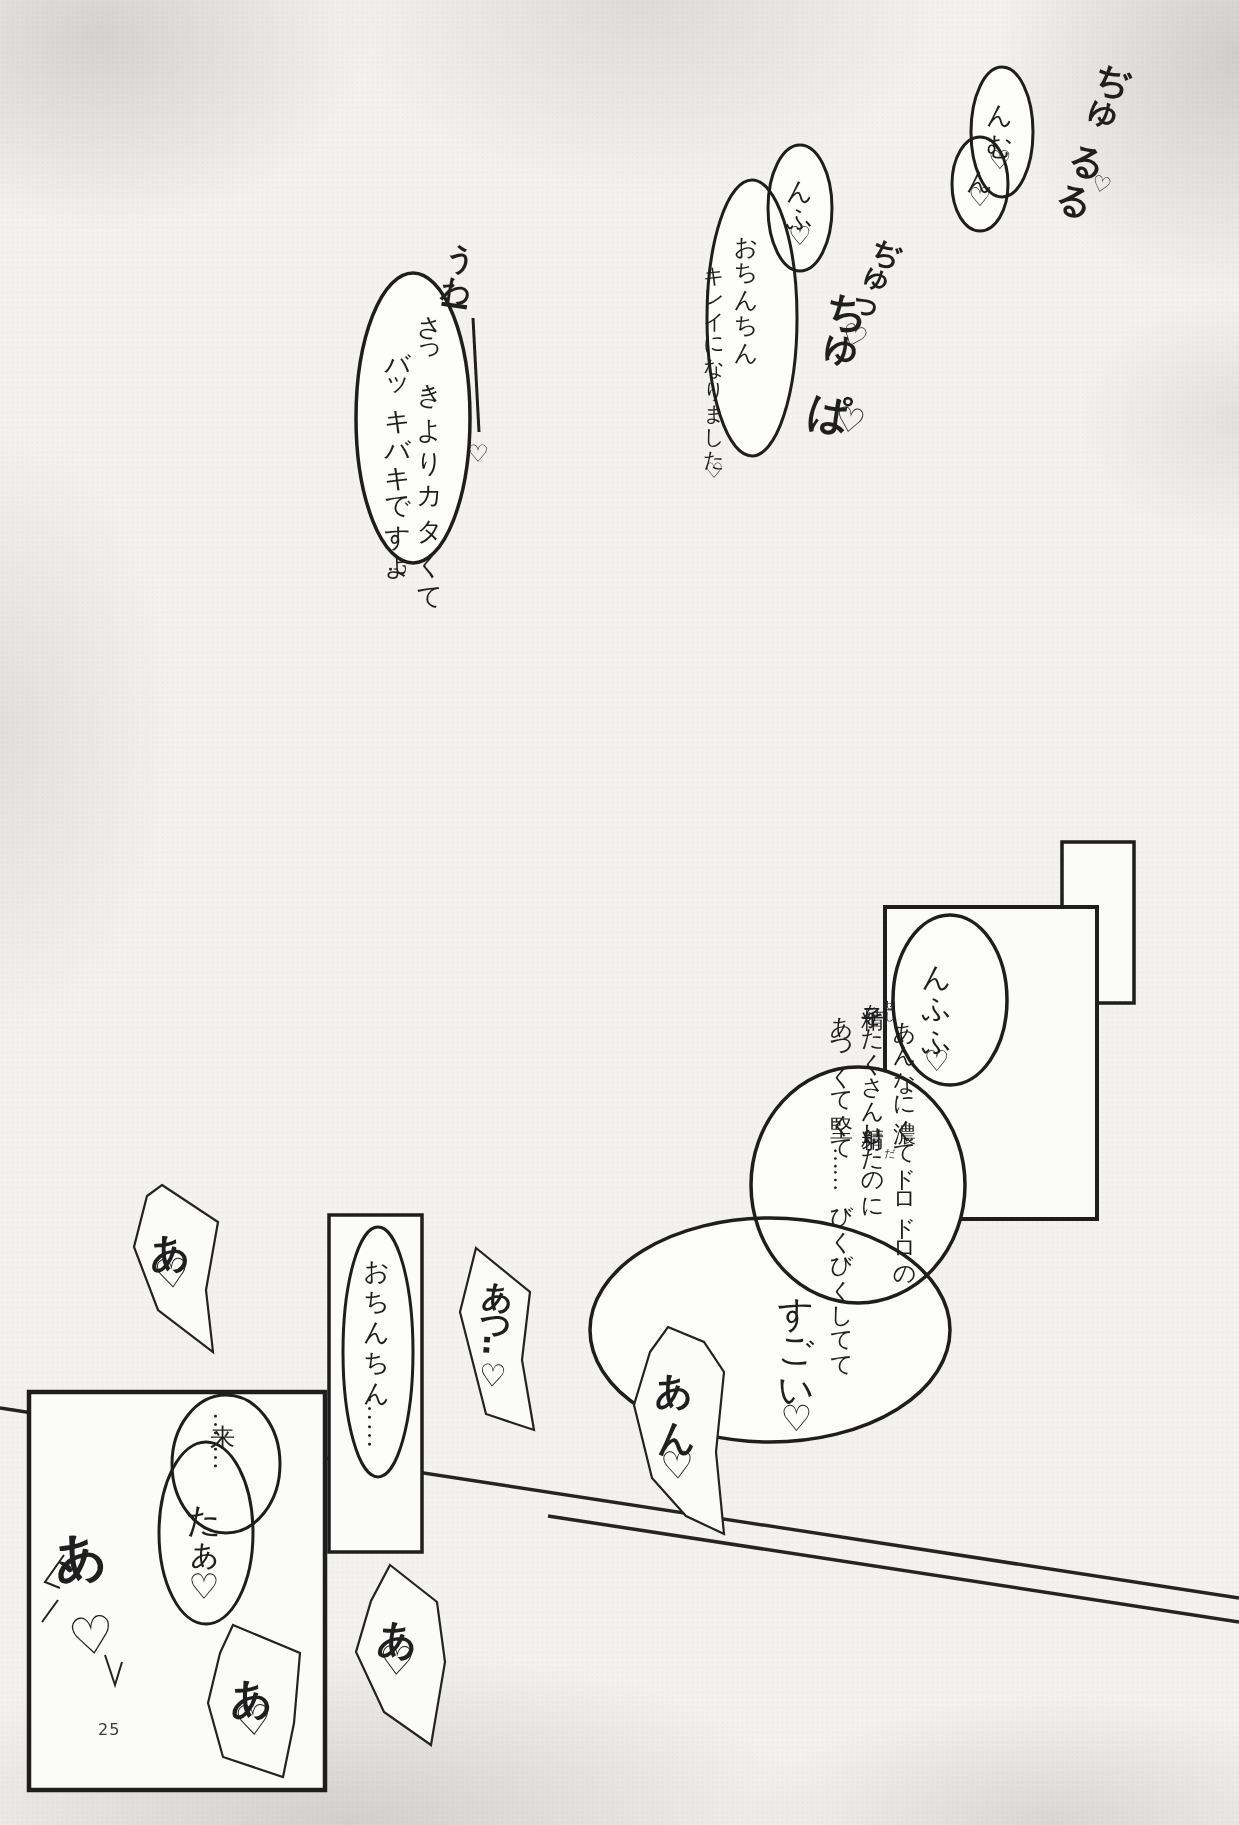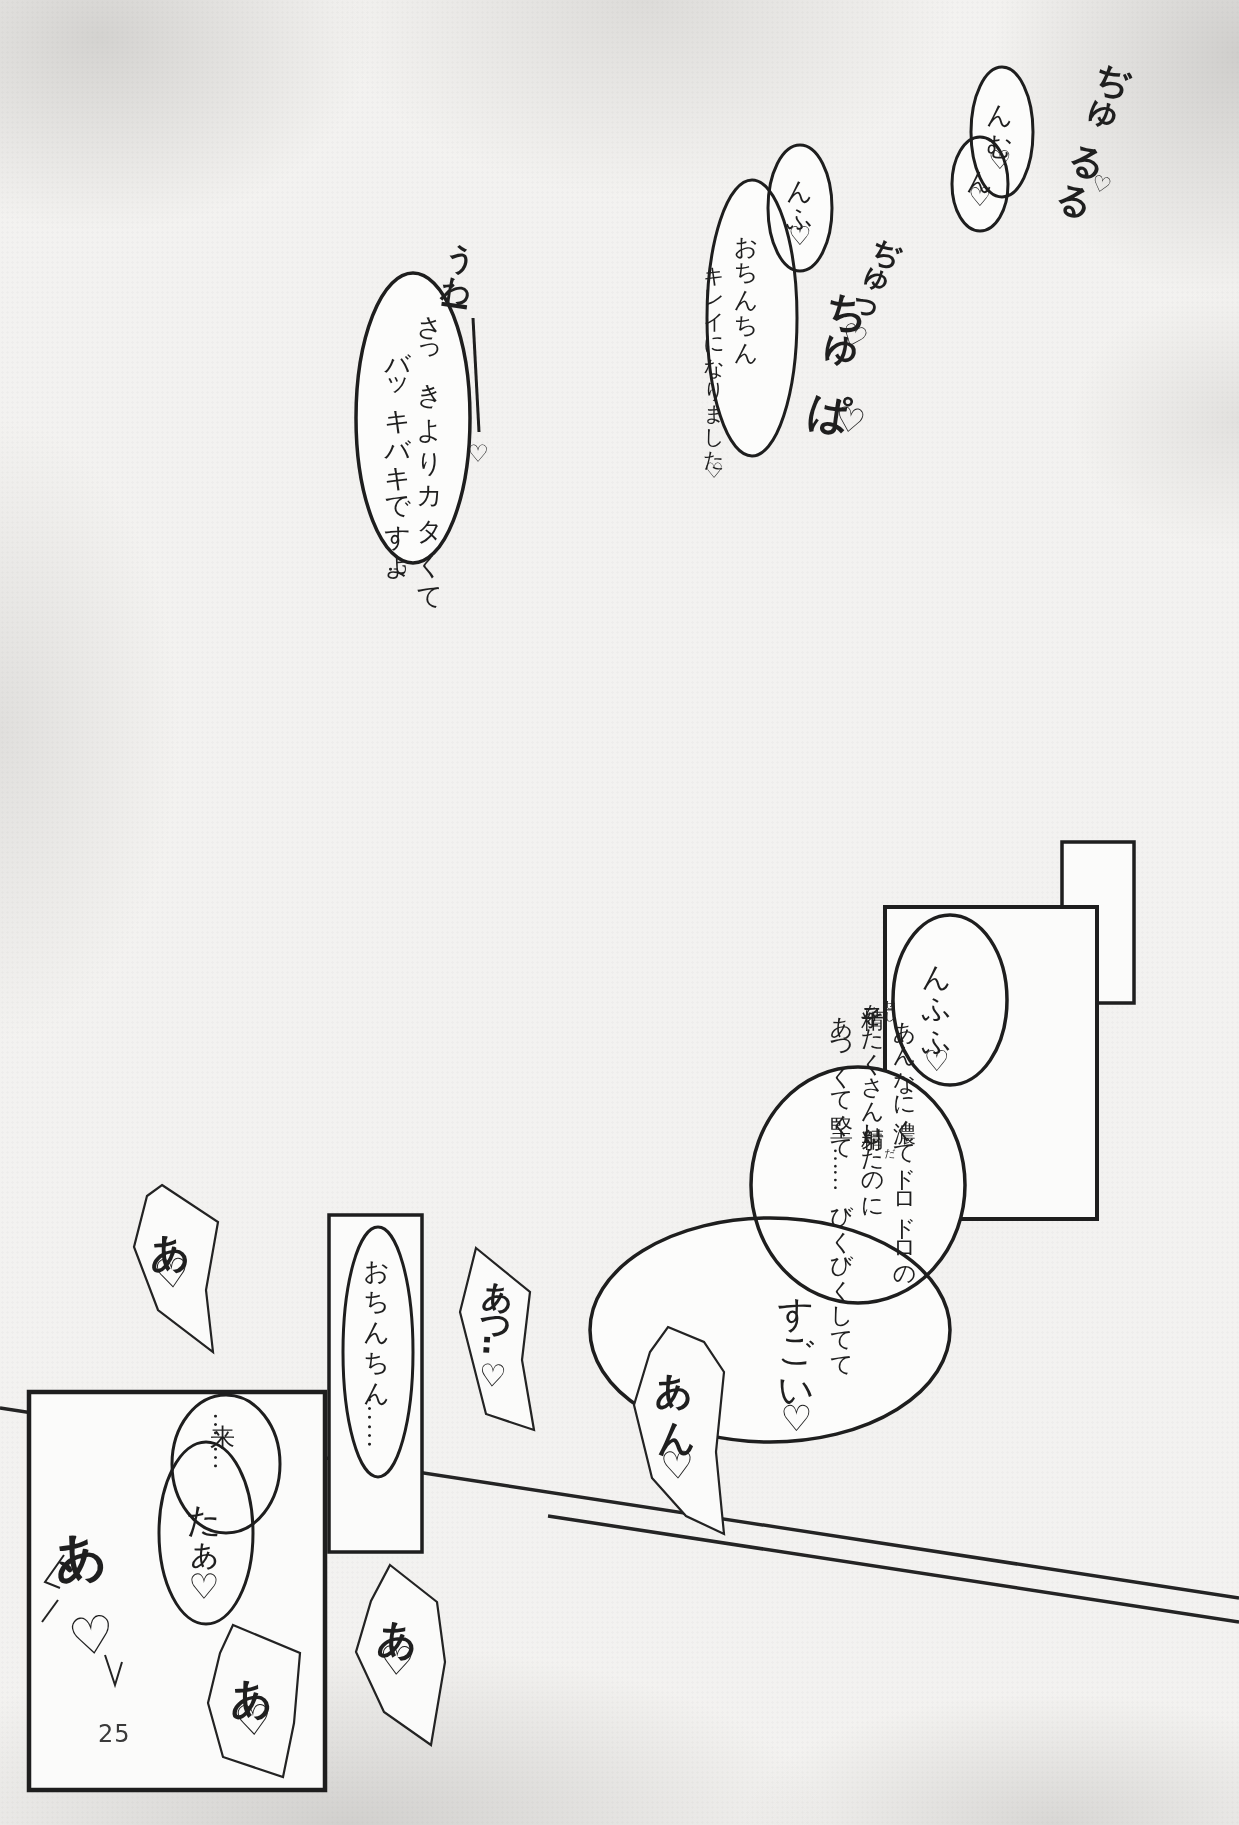--- a/index.html
+++ b/index.html
@@ -29,21 +29,21 @@
   .vtxt{
     position:absolute;z-index:2;
     writing-mode:vertical-rl;text-orientation:mixed;
     line-height:1;white-space:nowrap;color:#1f1f1f;
   }
   .dialog{font-family:"Liberation Serif","DejaVu Serif",serif;}
   .sfx{font-family:"DejaVu Sans","Liberation Sans",sans-serif;font-weight:700;}
   .furi{font-size:11px;letter-spacing:0;}
   #pageno{
     position:absolute;z-index:2;left:98px;top:1720px;
-    font-family:"DejaVu Sans",sans-serif;font-size:24px;color:#3a3a3a;letter-spacing:1px;
+    font-family:"DejaVu Sans",sans-serif;font-size:16px;color:#3a3a3a;letter-spacing:1px;
   }
 </style>
 </head>
 <body>
 
 <div id="page">
 
   <svg class="lines" width="1239" height="1825" viewBox="0 0 1239 1825">
 
     <line x1="0" y1="1408" x2="1239" y2="1598" stroke="#242424" stroke-width="3.5"></line>

